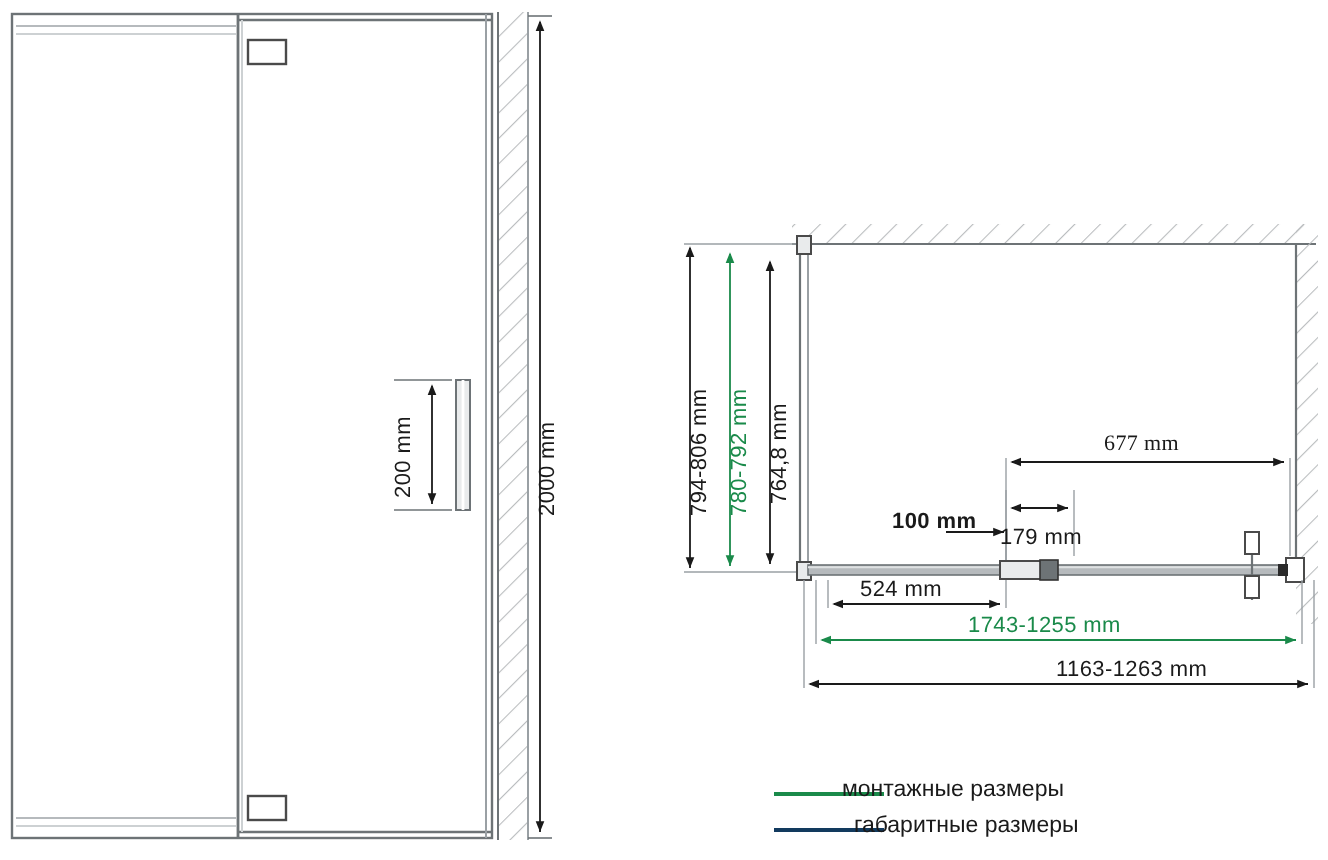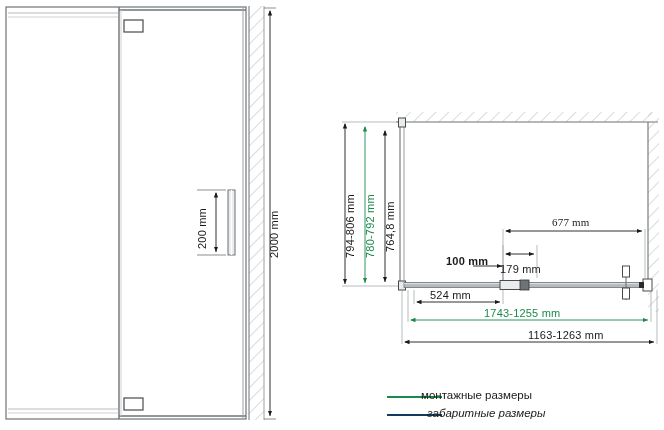--- a/index.html
+++ b/index.html
@@ -200,16 +200,16 @@
 
   <div class="lbl green" style="left:484px;top:307px;">1743-1255 mm</div>
 
   <div class="lbl" style="left:484px;top:329px;margin-left:44px;">1163-1263 mm</div>
 
   <div>
     <div class="legline" style="left:387px;top:396px;width:55px;background:#1a8a4a;"></div>
     <div class="legend" style="left:421px;top:389px;">монтажные размеры</div>
 
     <div class="legline" style="left:387px;top:414px;width:55px;background:#123a5e;"></div>
-    <div class="legend" style="left:427px;top:407px;font-style:italic;">габаритные размеры</div>
+    <div class="legend" style="left:427px;top:407px;">габаритные размеры</div>
   </div>
 
 </div>
 
 </body></html>

